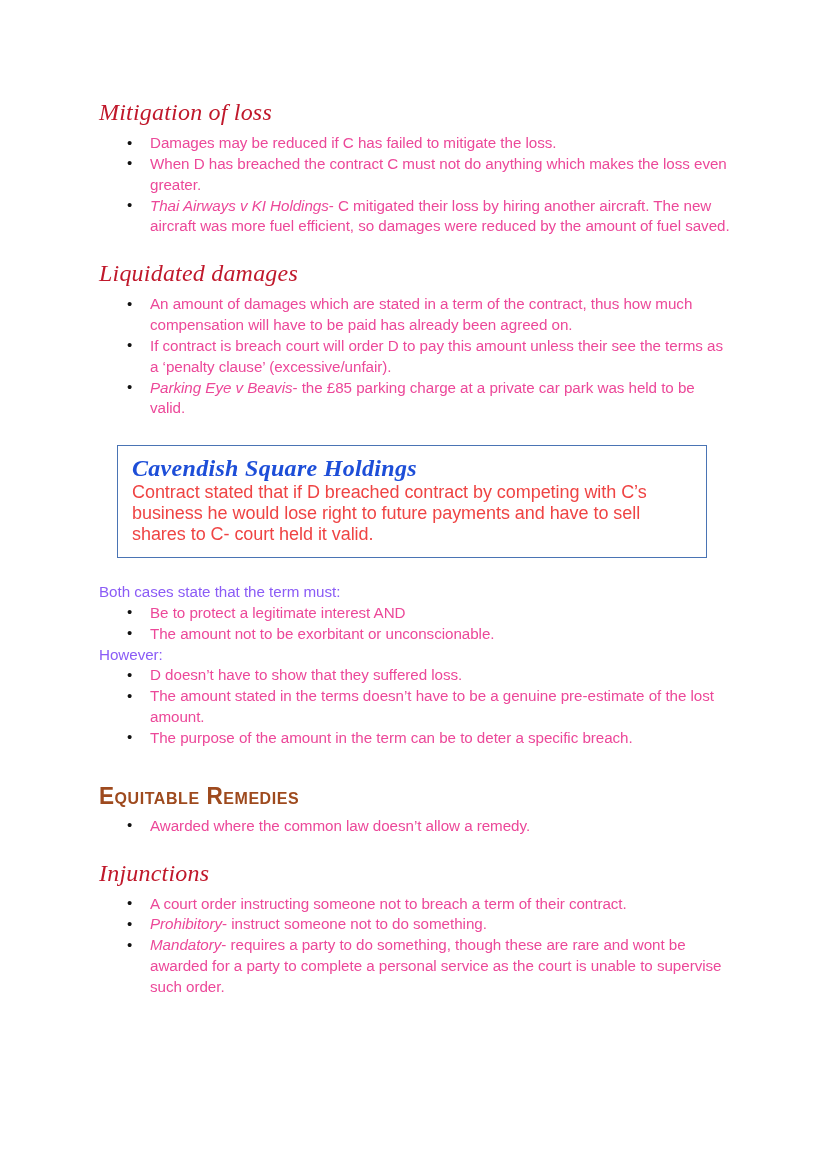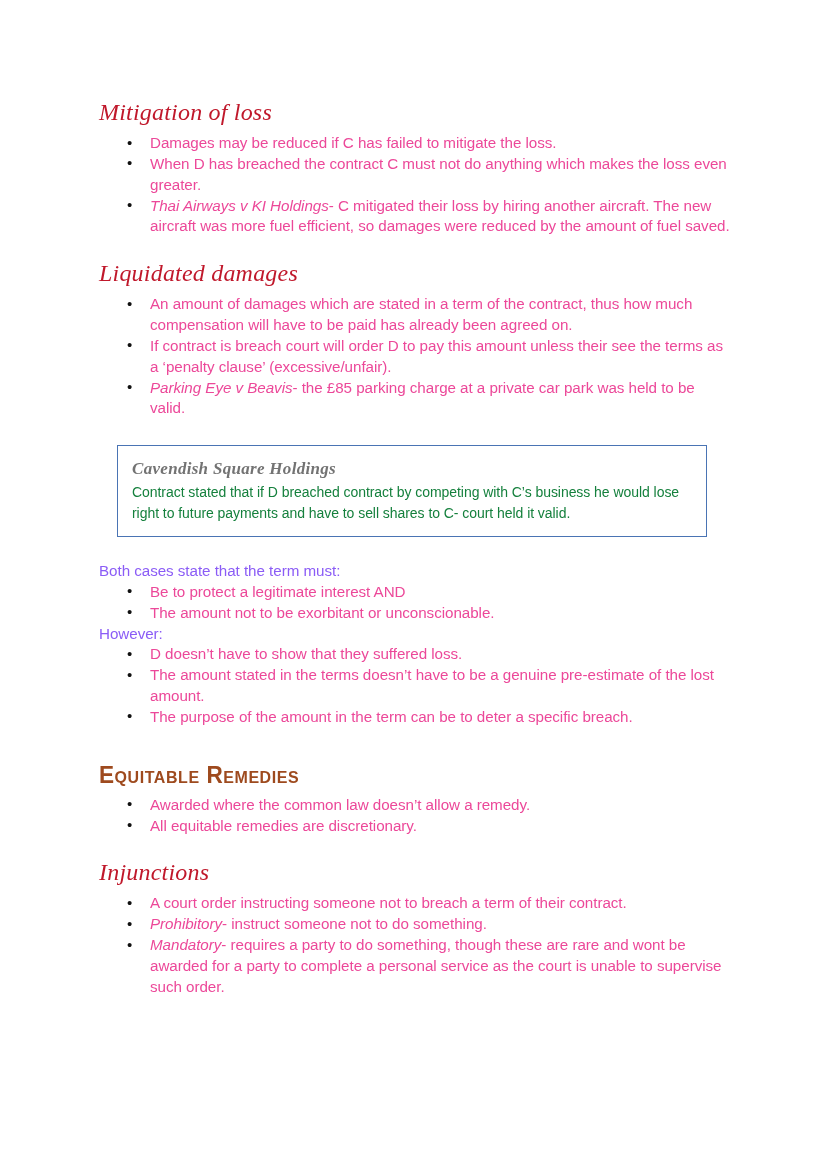--- a/index.html
+++ b/index.html
@@ -108,30 +108,30 @@
     width: 590px;
     border: 1.6px solid #4A74B4;
     background: #ffffff;
     padding: 11px 14px 12px 14px;
   }
   .callout-title {
     margin: 0 0 2px 0;
     font-family: "Liberation Serif", "DejaVu Serif", serif;
     font-weight: 700;
     font-style: italic;
-    font-size: 17px;
+    font-size: 24px;
     line-height: 23px;
     letter-spacing: 0.3px;
-    color: #737373;
+    color: #1d4ed8;
   }
   .callout-body {
     margin: 0;
-    font-size: 14px;
+    font-size: 18px;
     line-height: 21px;
-    color: #15803d;
+    color: #ef4444;
     letter-spacing: -0.05px;
   }
 </style>
 </head>
 <body>
 
 <div class="page">
   <div class="content">
 
     <h2 class="sec-head first">Mitigation of loss</h2>
@@ -171,21 +171,20 @@
       <li><span>The purpose of the amount in the term can be to deter a specific breach.</span></li>
     </ul>
 
     <div class="gap-sec"></div>
     <div class="gap-sm"></div>
 
     <h2 class="sec-head caps">Equitable Remedies</h2>
     <div class="gap-head"></div>
     <ul class="bullets">
       <li><span>Awarded where the common law doesn’t allow a remedy.</span></li>
-      <li><span>All equitable remedies are discretionary.</span></li>
     </ul>
 
     <div class="gap-sec"></div>
 
     <h2 class="sec-head">Injunctions</h2>
     <div class="gap-head"></div>
     <ul class="bullets">
       <li><span>A court order instructing someone not to breach a term of their contract.</span></li>
       <li><span class="caselaw">Prohibitory</span><span>- instruct someone not to do something.</span></li>
       <li><span class="caselaw">Mandatory</span><span>- requires a party to do something, though these are rare and wont be awarded for a party to complete a personal service as the court is unable to supervise such order.</span></li>

